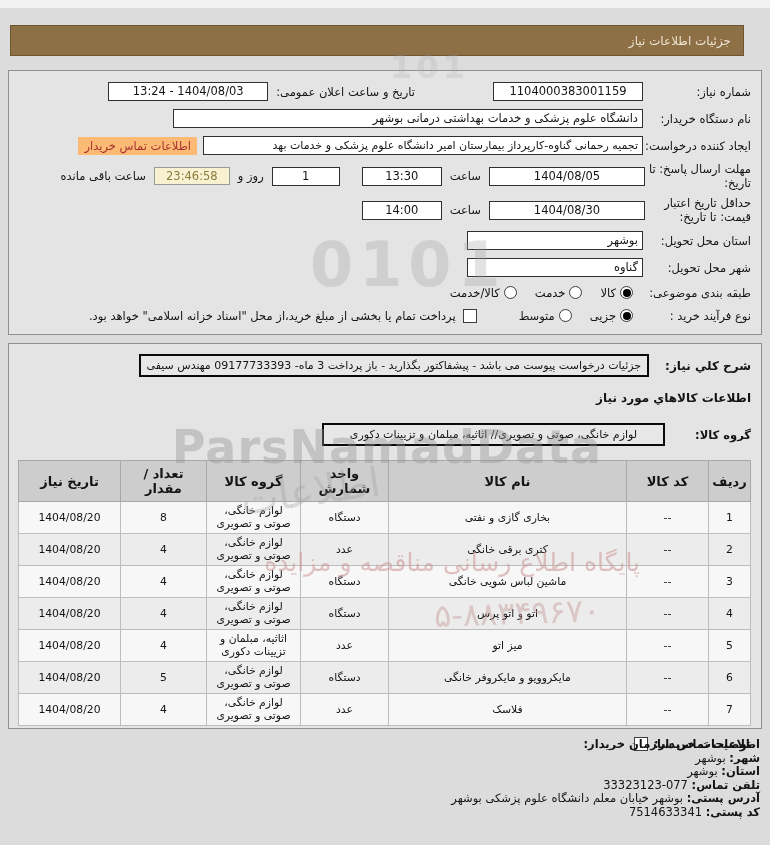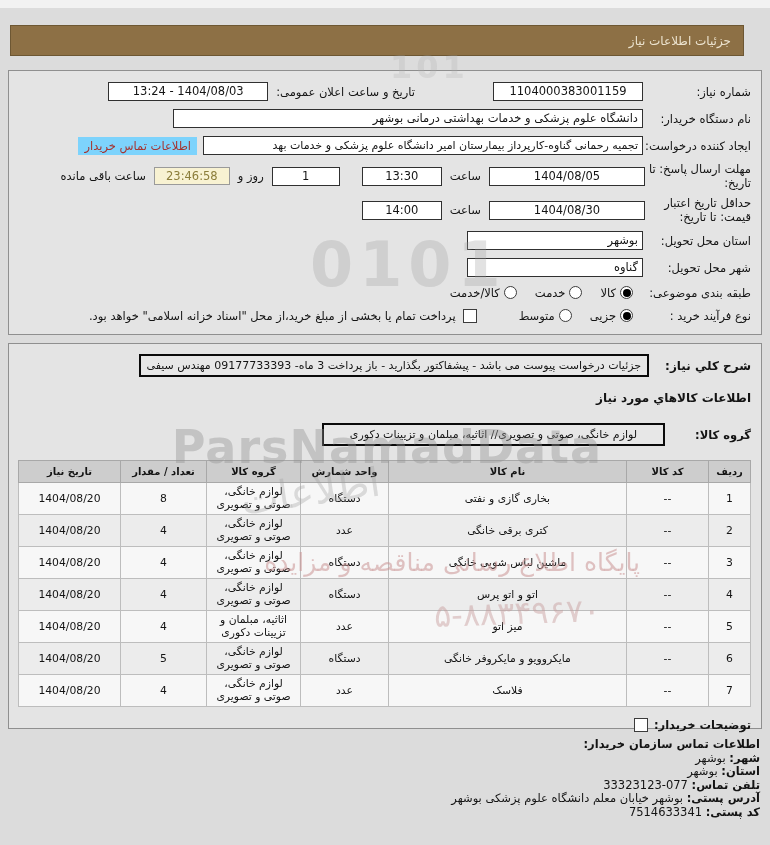--- a/index.html
+++ b/index.html
@@ -24,21 +24,21 @@
   .h27{min-height:27px;}.h34{min-height:34px;}.h23{min-height:23px;}
   .lbl{white-space:nowrap;}
   .wlbl{white-space:normal;line-height:1.25;}
   .inp{
     background:#fff;border:1px solid #303030;height:17px;line-height:17px;
     padding:0 4px;box-sizing:content-box;overflow:hidden;white-space:nowrap;
   }
   .center{text-align:center;}
   .ltr{direction:ltr;unicode-bidi:embed;}
   .link{
-    background:#7dd3fc;color:#a53430;padding:2px 6px;margin-right:6px;white-space:nowrap;cursor:pointer;
+    background:#fdba74;color:#a53430;padding:2px 6px;margin-right:6px;white-space:nowrap;cursor:pointer;
   }
   .countdown{
     background:#f8f2d2;color:#8b7d3a;border:1px solid #9a9a9a;height:16px;line-height:16px;
     padding:0 6px;text-align:center;
   }
   .radio{
     width:11px;height:11px;border:1px solid #3c3c3c;border-radius:50%;
     background:#fff;display:inline-block;position:relative;flex:none;
   }
   .radio.on::after{content:"";position:absolute;inset:1.5px;background:#000;border-radius:50%;}
@@ -57,21 +57,21 @@
   .grow{display:flex;align-items:center;margin-top:18px;}
   .groupbox{
     border:2px solid #0a0a0a;background:#e7e7e7;padding:3px 26px;text-align:right;
     margin-right:30px;font-size:11px;white-space:nowrap;
   }
   table.goods{
     border-collapse:collapse;width:732px;margin-top:14px;font-size:10.8px;
     background:#fafafa;table-layout:fixed;
   }
   table.goods th{
-    background:#cdcdcd;border:1px solid #a8a8a8;padding:5px 3px;font-weight:bold;font-size:10px;
+    background:#cdcdcd;border:1px solid #a8a8a8;padding:5px 3px;font-weight:bold;font-size:13px;
   }
   table.goods td{
     border:1px solid #bdbdbd;padding:2px 4px;text-align:center;line-height:1.25;height:26px;
   }
   table.goods tbody tr:nth-child(odd){background:#f7f7f7;}
   table.goods tbody tr:nth-child(even){background:#ececec;}
   .notesrow{display:flex;align-items:center;gap:6px;margin-top:11px;}
   
   .contact{position:absolute;top:738px;right:10px;left:10px;line-height:13.6px;font-size:11.5px;}
   .c-head{font-weight:bold;}

